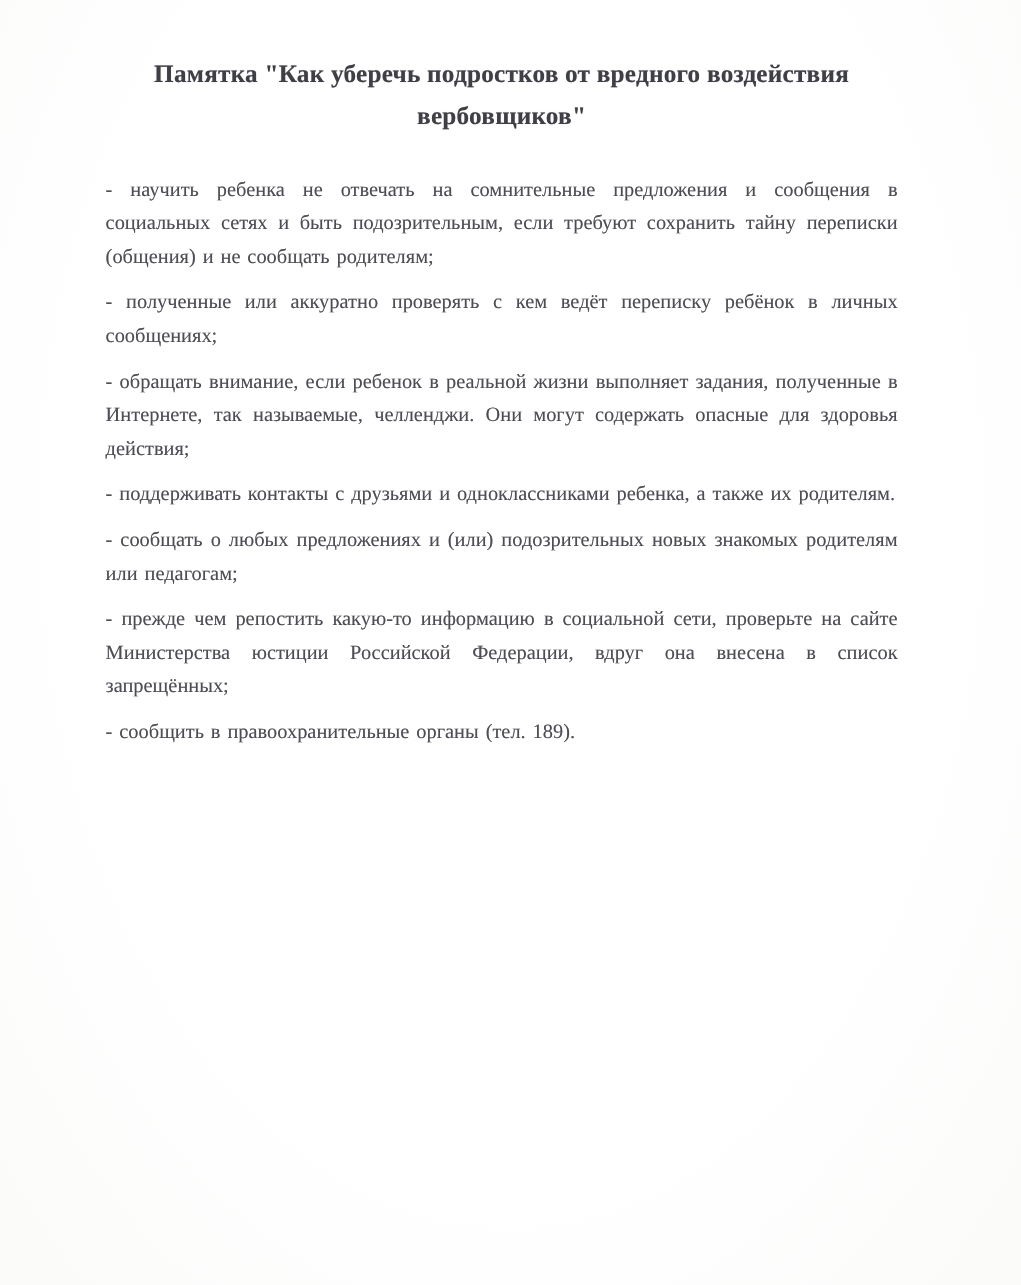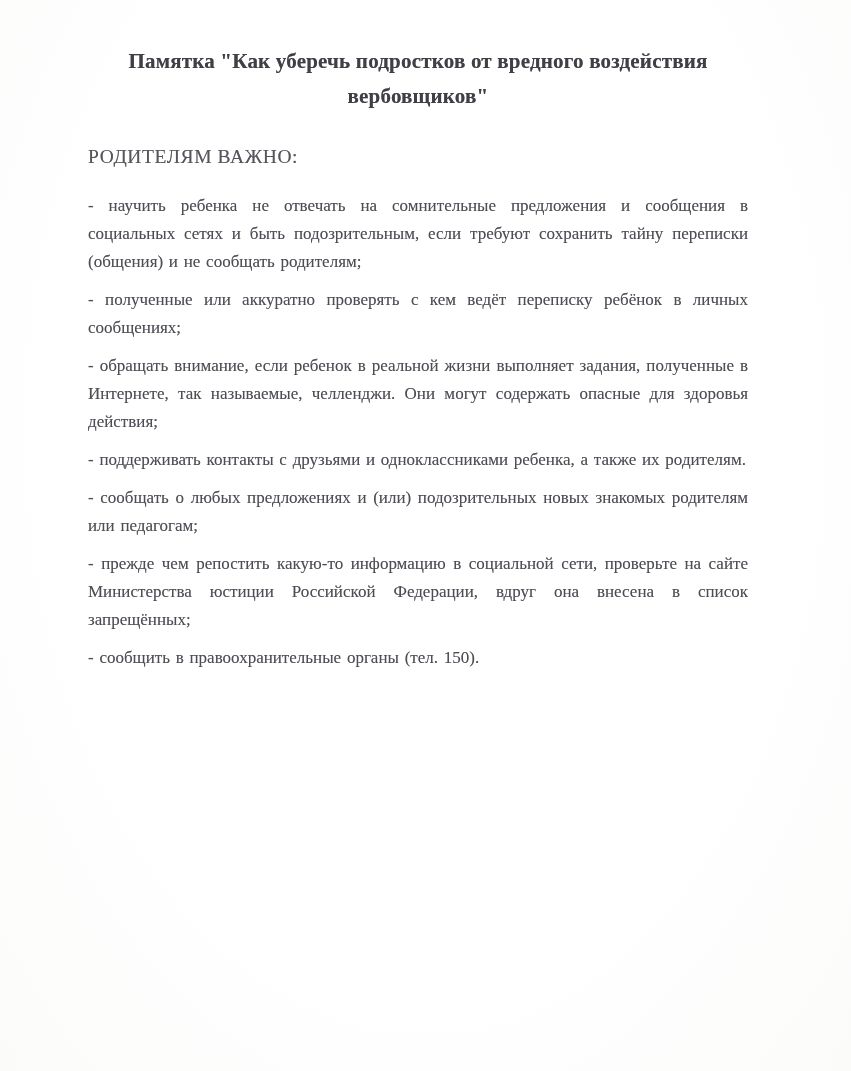--- a/index.html
+++ b/index.html
@@ -53,36 +53,35 @@
   section { margin: 0; padding: 0; }
 </style>
 </head>
 <body>
 
 <div class="page">
 
   <h1 class="title">Памятка "Как уберечь подростков от вредного воздействия вербовщиков"</h1>
 
   <section>
-    <h2 class="heading">РОДИТЕЛЯМ ВАЖНО:</h2>
 
 
     <p class="para">- научить ребенка не отвечать на сомнительные предложения и сообщения в социальных сетях и быть подозрительным, если требуют сохранить тайну переписки (общения) и не сообщать родителям;</p>
 
     <p class="para">- полученные или аккуратно проверять с кем ведёт переписку ребёнок в личных сообщениях;</p>
 
 
     <p class="para">- обращать внимание, если ребенок в реальной жизни выполняет задания, полученные в Интернете, так называемые, челленджи. Они могут содержать опасные для здоровья действия;</p>
 
 
     <p class="para">- поддерживать контакты с друзьями и одноклассниками ребенка, а также их родителям.</p>
   </section>
 
   <section>
 
     <p class="para">- сообщать о любых предложениях и (или) подозрительных новых знакомых родителям или педагогам;</p>
 
     <p class="para">- прежде чем репостить какую-то информацию в социальной сети, проверьте на сайте Министерства юстиции Российской Федерации, вдруг она внесена в список запрещённых;</p>
 
-    <p class="para">- сообщить в правоохранительные органы (тел. 150).</p>
+    <p class="para">- сообщить в правоохранительные органы (тел. 189).</p>
   </section>
 
 </div>
 
 </body></html>

